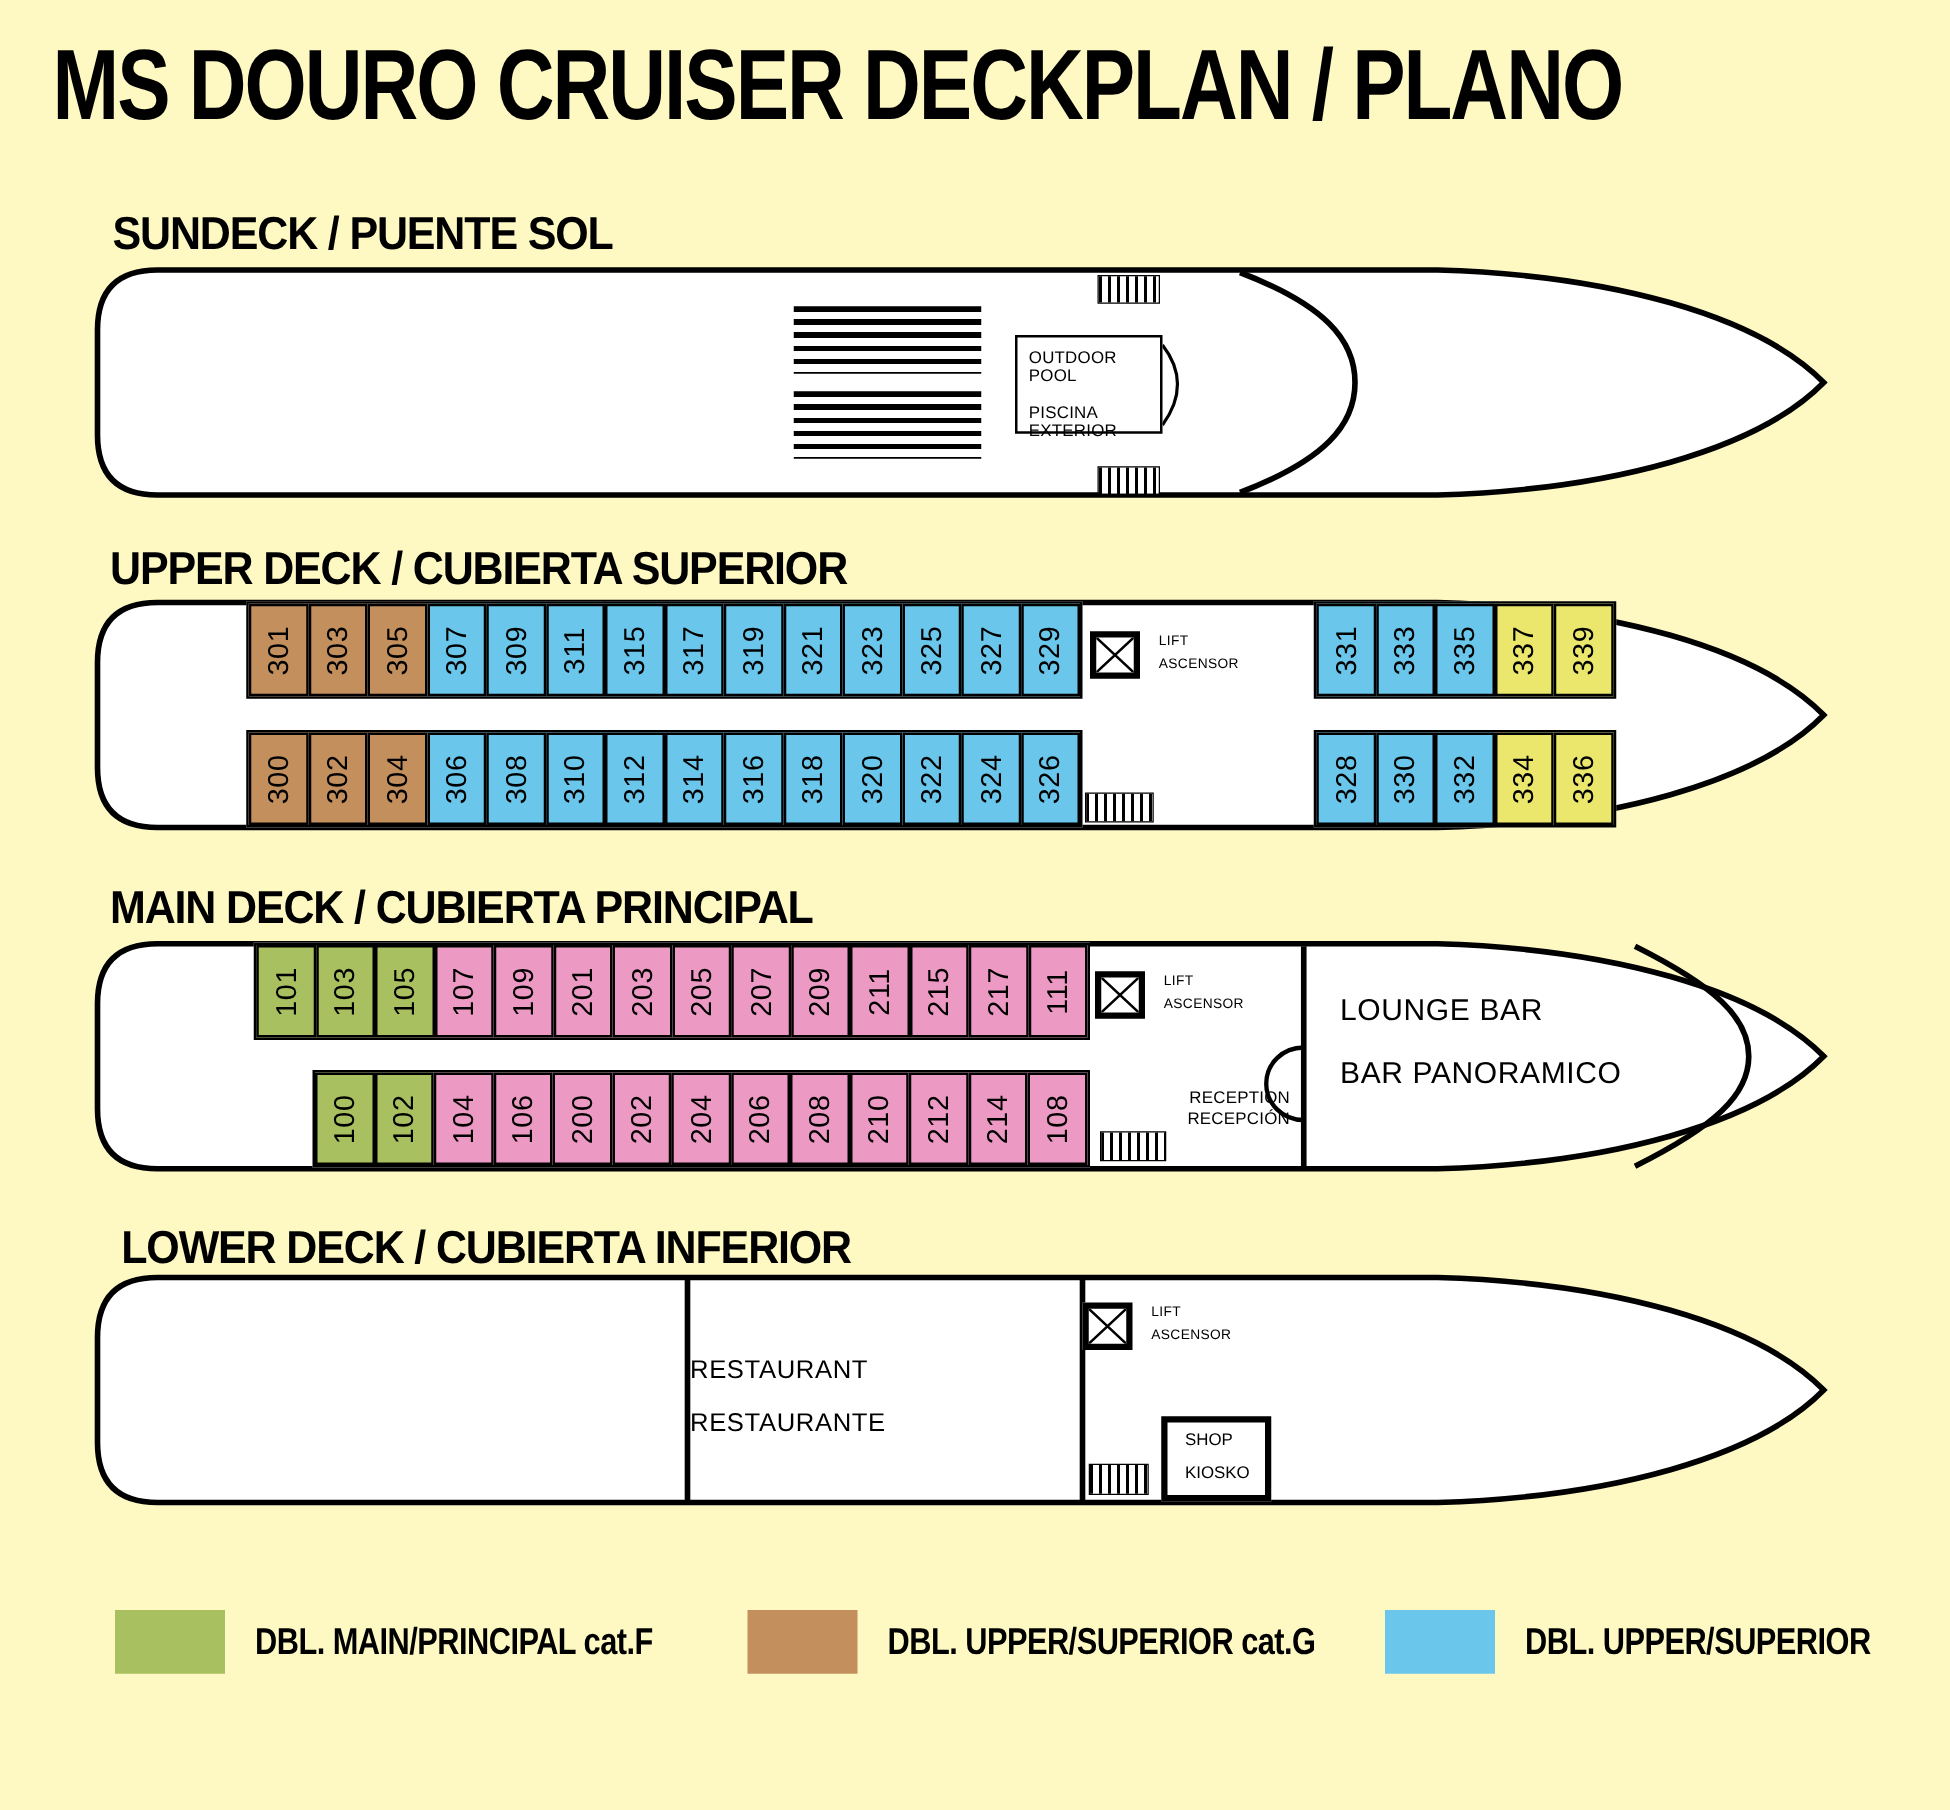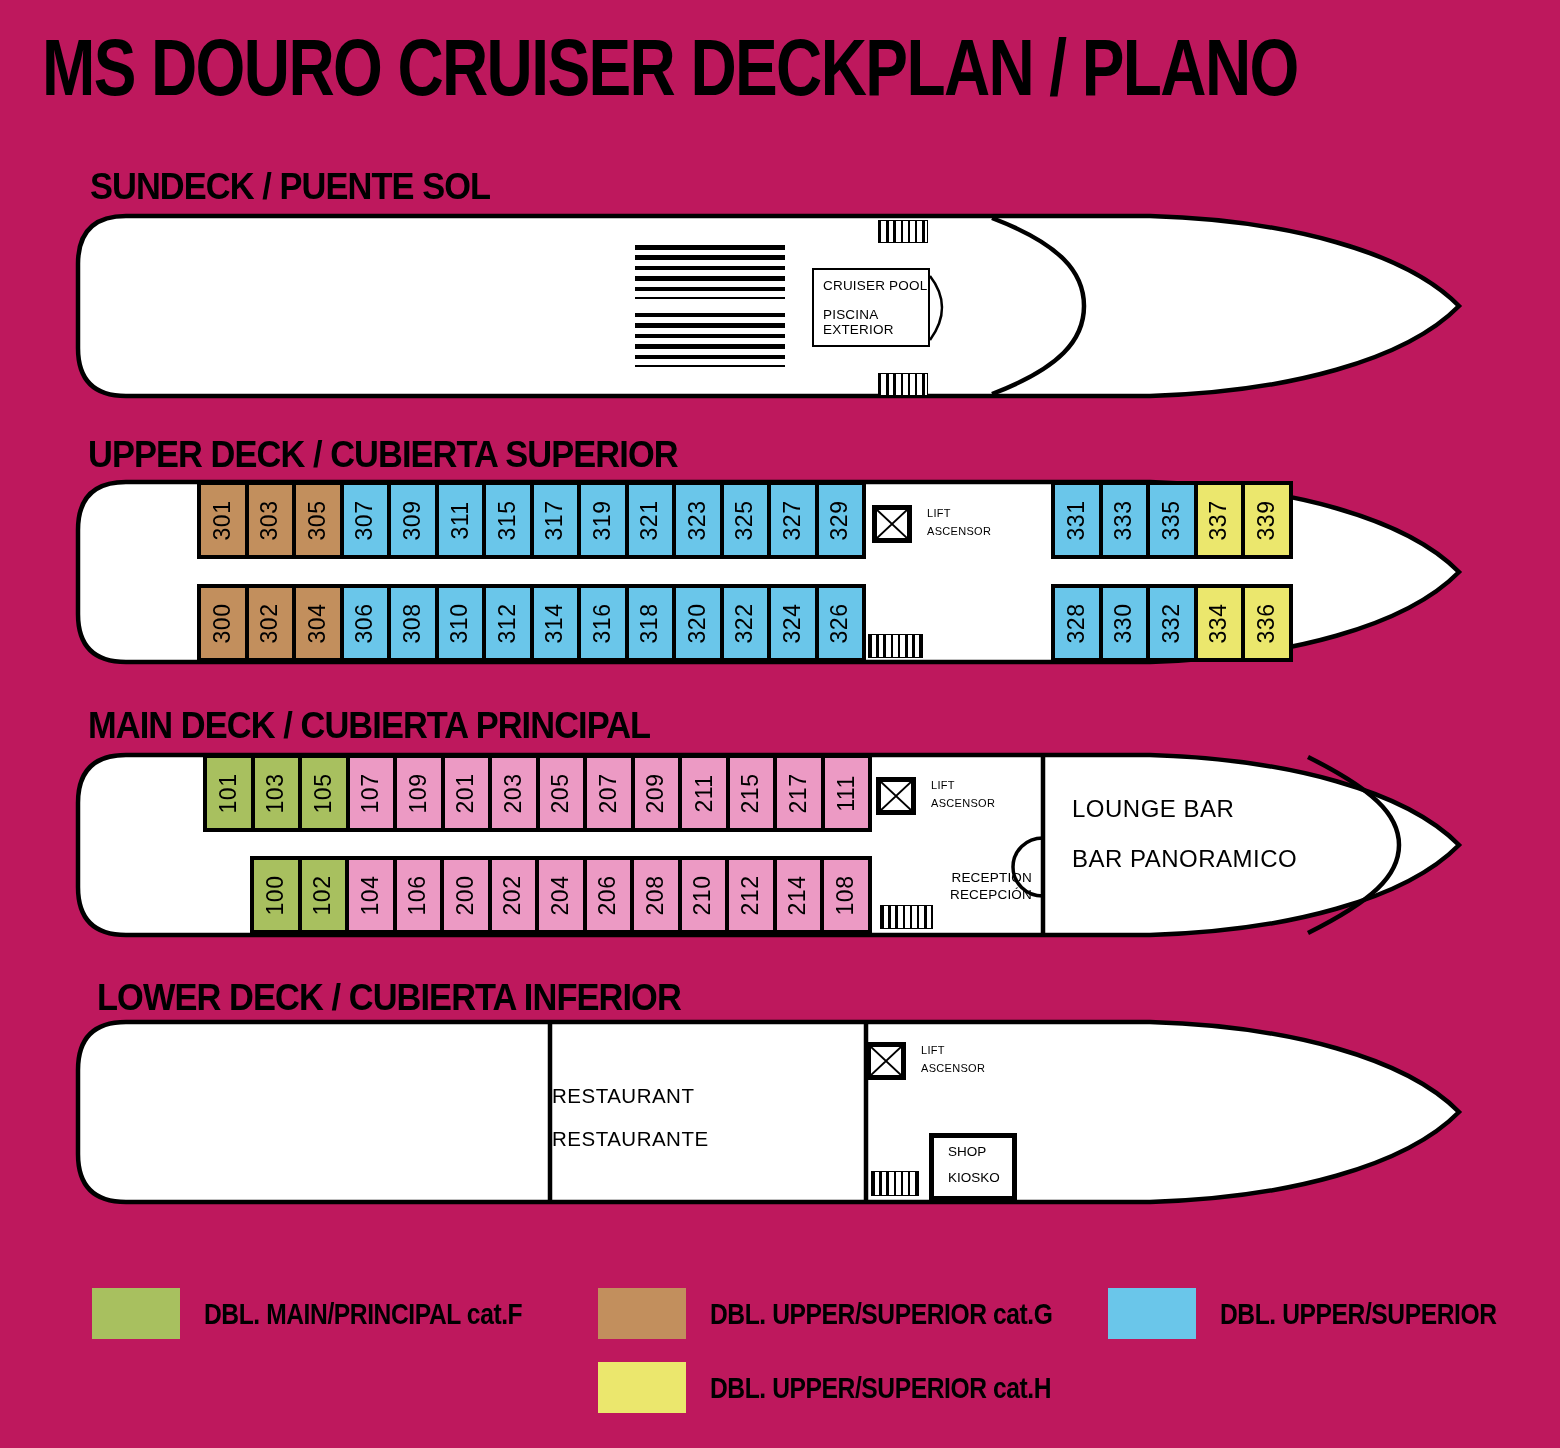--- a/index.html
+++ b/index.html
@@ -1,18 +1,18 @@
 <!DOCTYPE html>
 <html><head>
 <meta charset="utf-8">
 <style>
   * { margin:0; padding:0; box-sizing:border-box; }
   html,body { background:#fff; }
   body { font-family:"Liberation Sans", sans-serif; color:#000; }
-  #stage { position:relative; width:1560px; height:1448px; background:#be185d; overflow:hidden; }
+  #stage { position:relative; width:1560px; height:1448px; background:#fef9c3; overflow:hidden; }
 
   #hull-svg { position:absolute; left:0; top:0; z-index:0; }
 
   .page-title {
     position:absolute; left:42px; top:22px;
     font-size:80px; font-weight:bold; letter-spacing:-2px; white-space:nowrap;
     transform:scaleX(0.80); transform-origin:left top;
   }
   .deck-heading {
     position:absolute; font-size:37px; font-weight:bold; letter-spacing:-1px; white-space:nowrap;
@@ -120,21 +120,21 @@
   <div class="deck-heading" id="hd-sundeck">SUNDECK / PUENTE SOL</div>
   <div class="deck-heading" id="hd-upper">UPPER DECK / CUBIERTA SUPERIOR</div>
   <div class="deck-heading" id="hd-main">MAIN DECK / CUBIERTA PRINCIPAL</div>
   <div class="deck-heading" id="hd-lower">LOWER DECK / CUBIERTA INFERIOR</div>
 
   <div class="loungers" id="loungers-a"></div>
   <div class="loungers" id="loungers-b"></div>
   <div class="stairs" id="stairs-sun-top"></div>
   <div class="stairs" id="stairs-sun-bottom"></div>
   <div class="pool-box">
-    <div class="rm-line">CRUISER POOL</div>
+    <div class="rm-line">OUTDOOR POOL</div>
     <div class="rm-line">PISCINA EXTERIOR</div>
   </div>
 
   <div class="cabin-row" id="row-upper-tl">
       <div class="cabin" style="background: rgb(194, 143, 93);">
         <span class="num">301</span>
       </div>
       <div class="cabin" style="background: rgb(194, 143, 93);">
         <span class="num">303</span>
       </div>
@@ -384,22 +384,18 @@
   <div class="stairs" id="stairs-lower"></div>
 
   <div class="legend-item" id="lg-f">
     <div class="legend-swatch" style="background: rgb(168, 192, 95);"></div>
     <div class="legend-label">DBL. MAIN/PRINCIPAL cat.F</div>
   </div>
   <div class="legend-item" id="lg-g">
     <div class="legend-swatch" style="background: rgb(194, 143, 93);"></div>
     <div class="legend-label">DBL. UPPER/SUPERIOR cat.G</div>
   </div>
-  <div class="legend-item" id="lg-h">
-    <div class="legend-swatch" style="background: rgb(235, 231, 109);"></div>
-    <div class="legend-label">DBL. UPPER/SUPERIOR cat.H</div>
-  </div>
   <div class="legend-item" id="lg-u">
     <div class="legend-swatch" style="background: rgb(106, 198, 234);"></div>
     <div class="legend-label">DBL. UPPER/SUPERIOR</div>
   </div>
 
 </div>
 
 </body></html>

